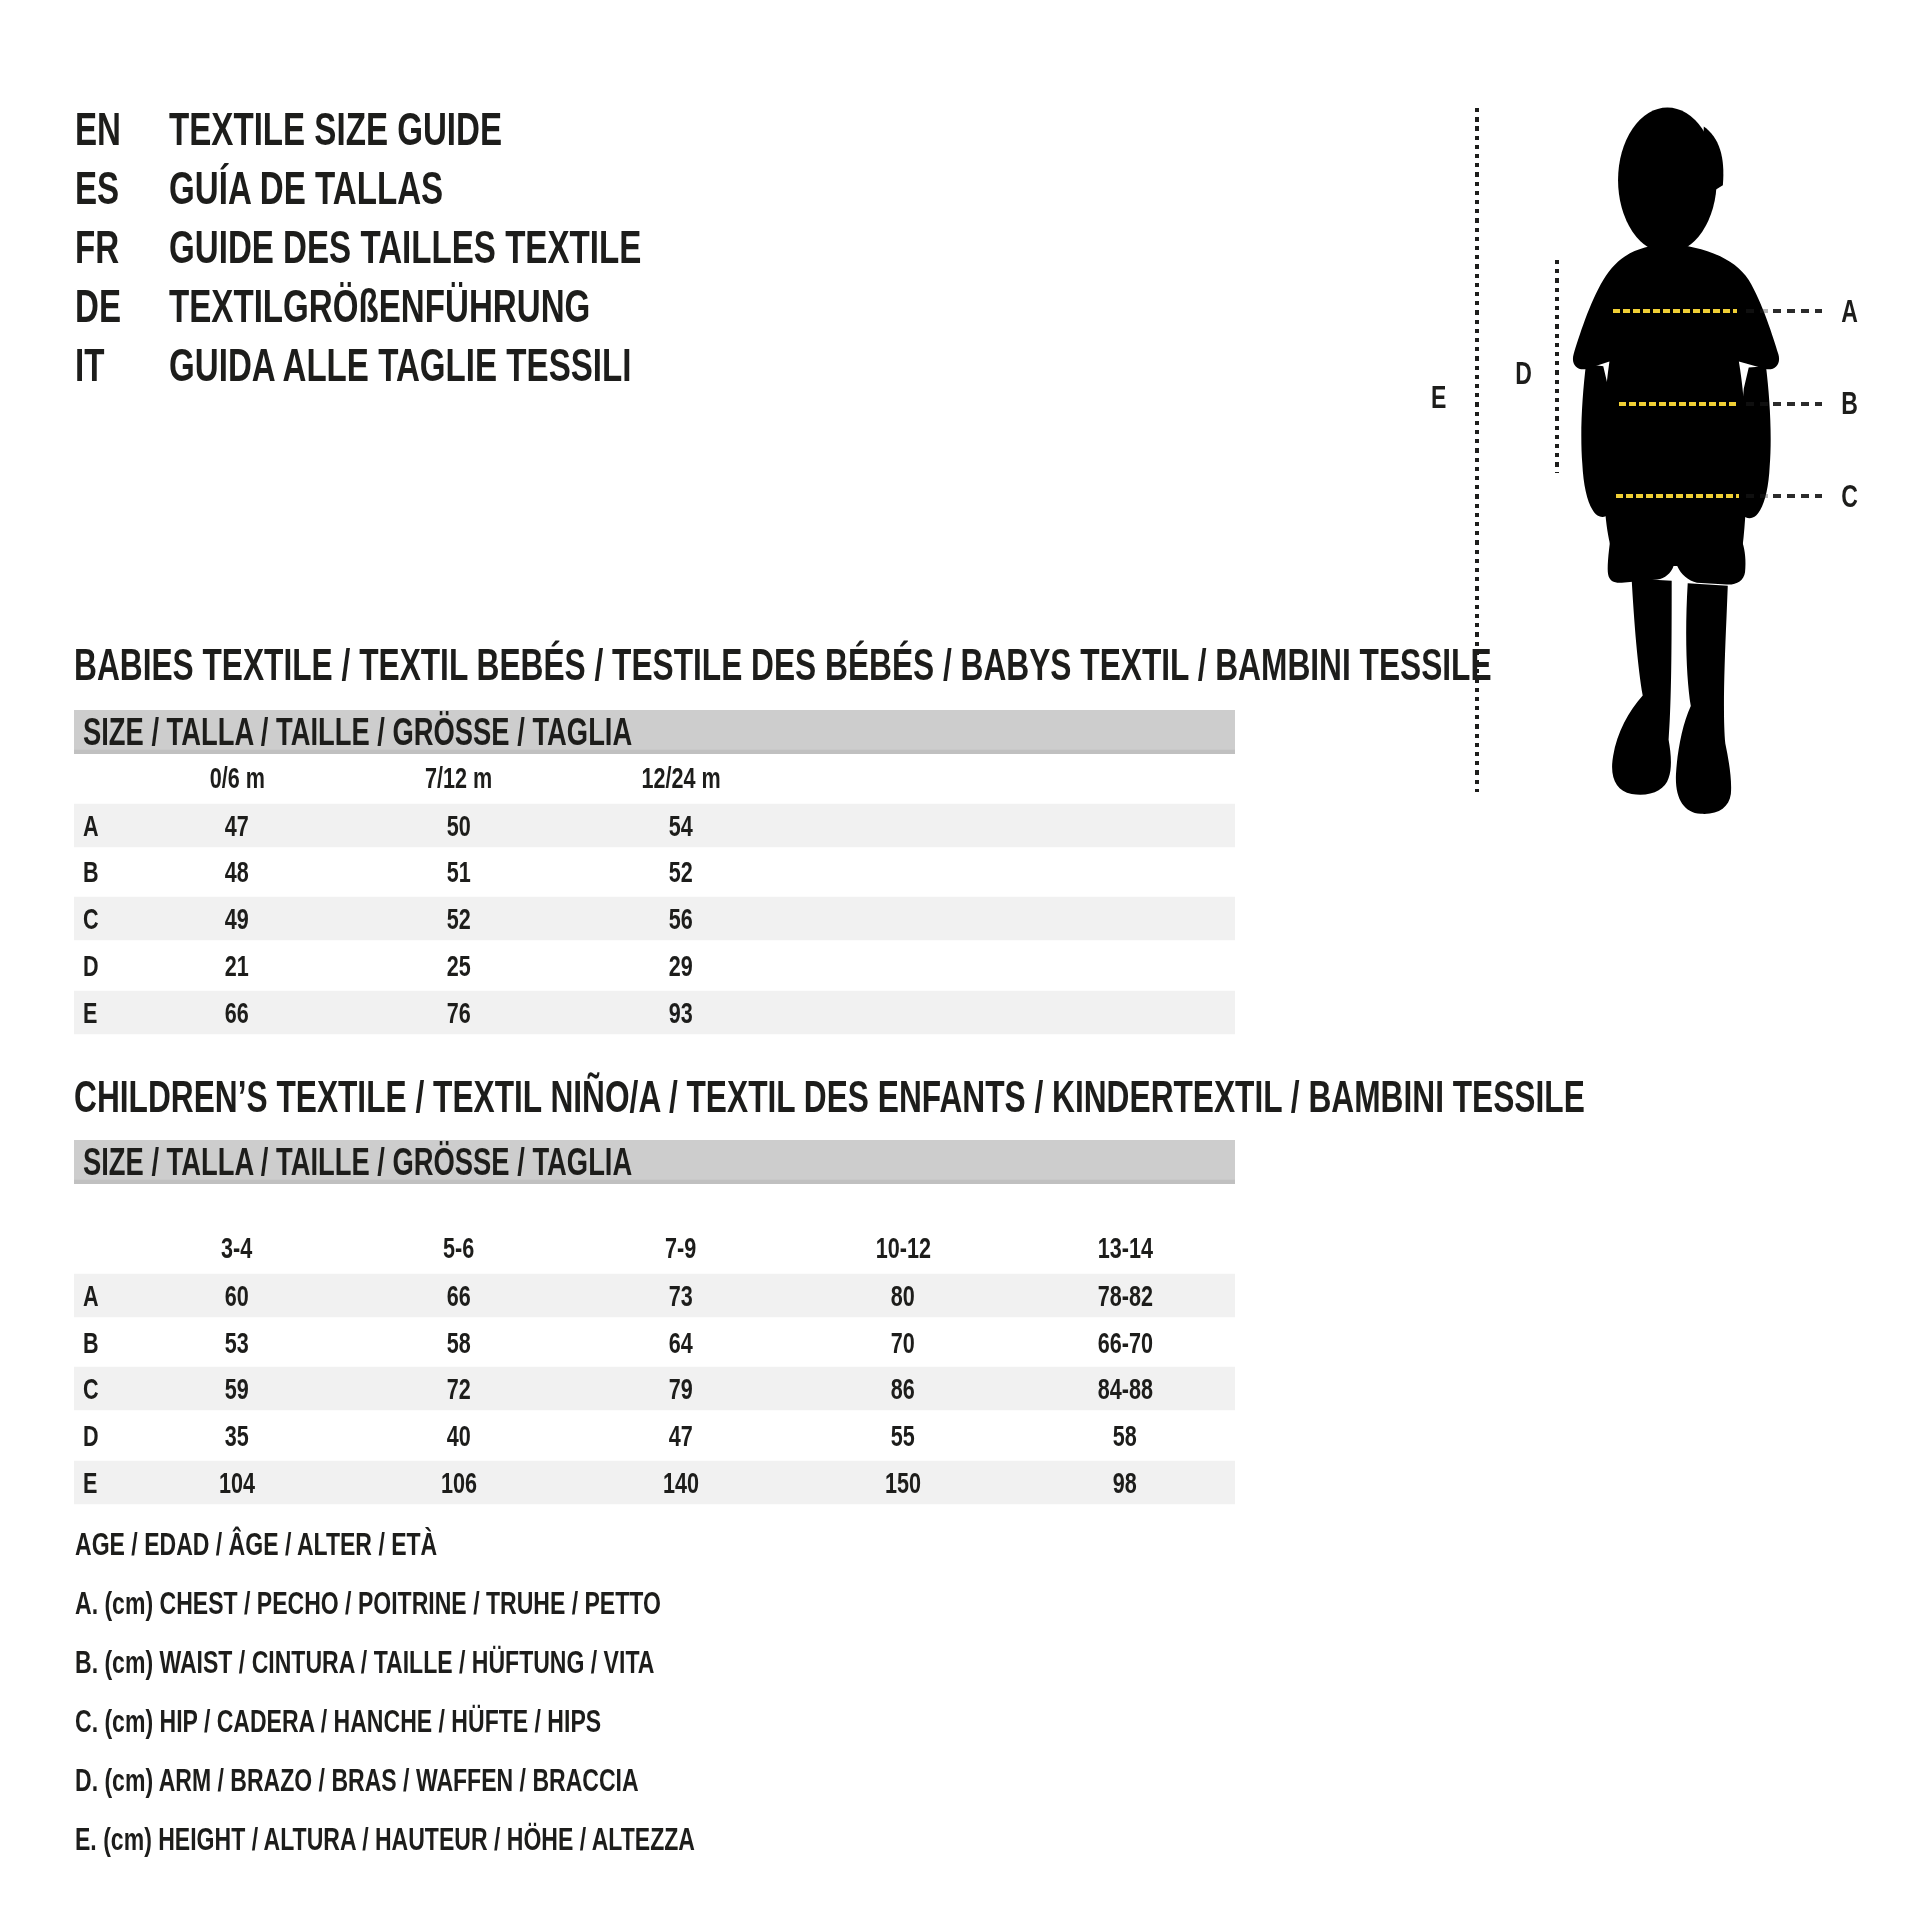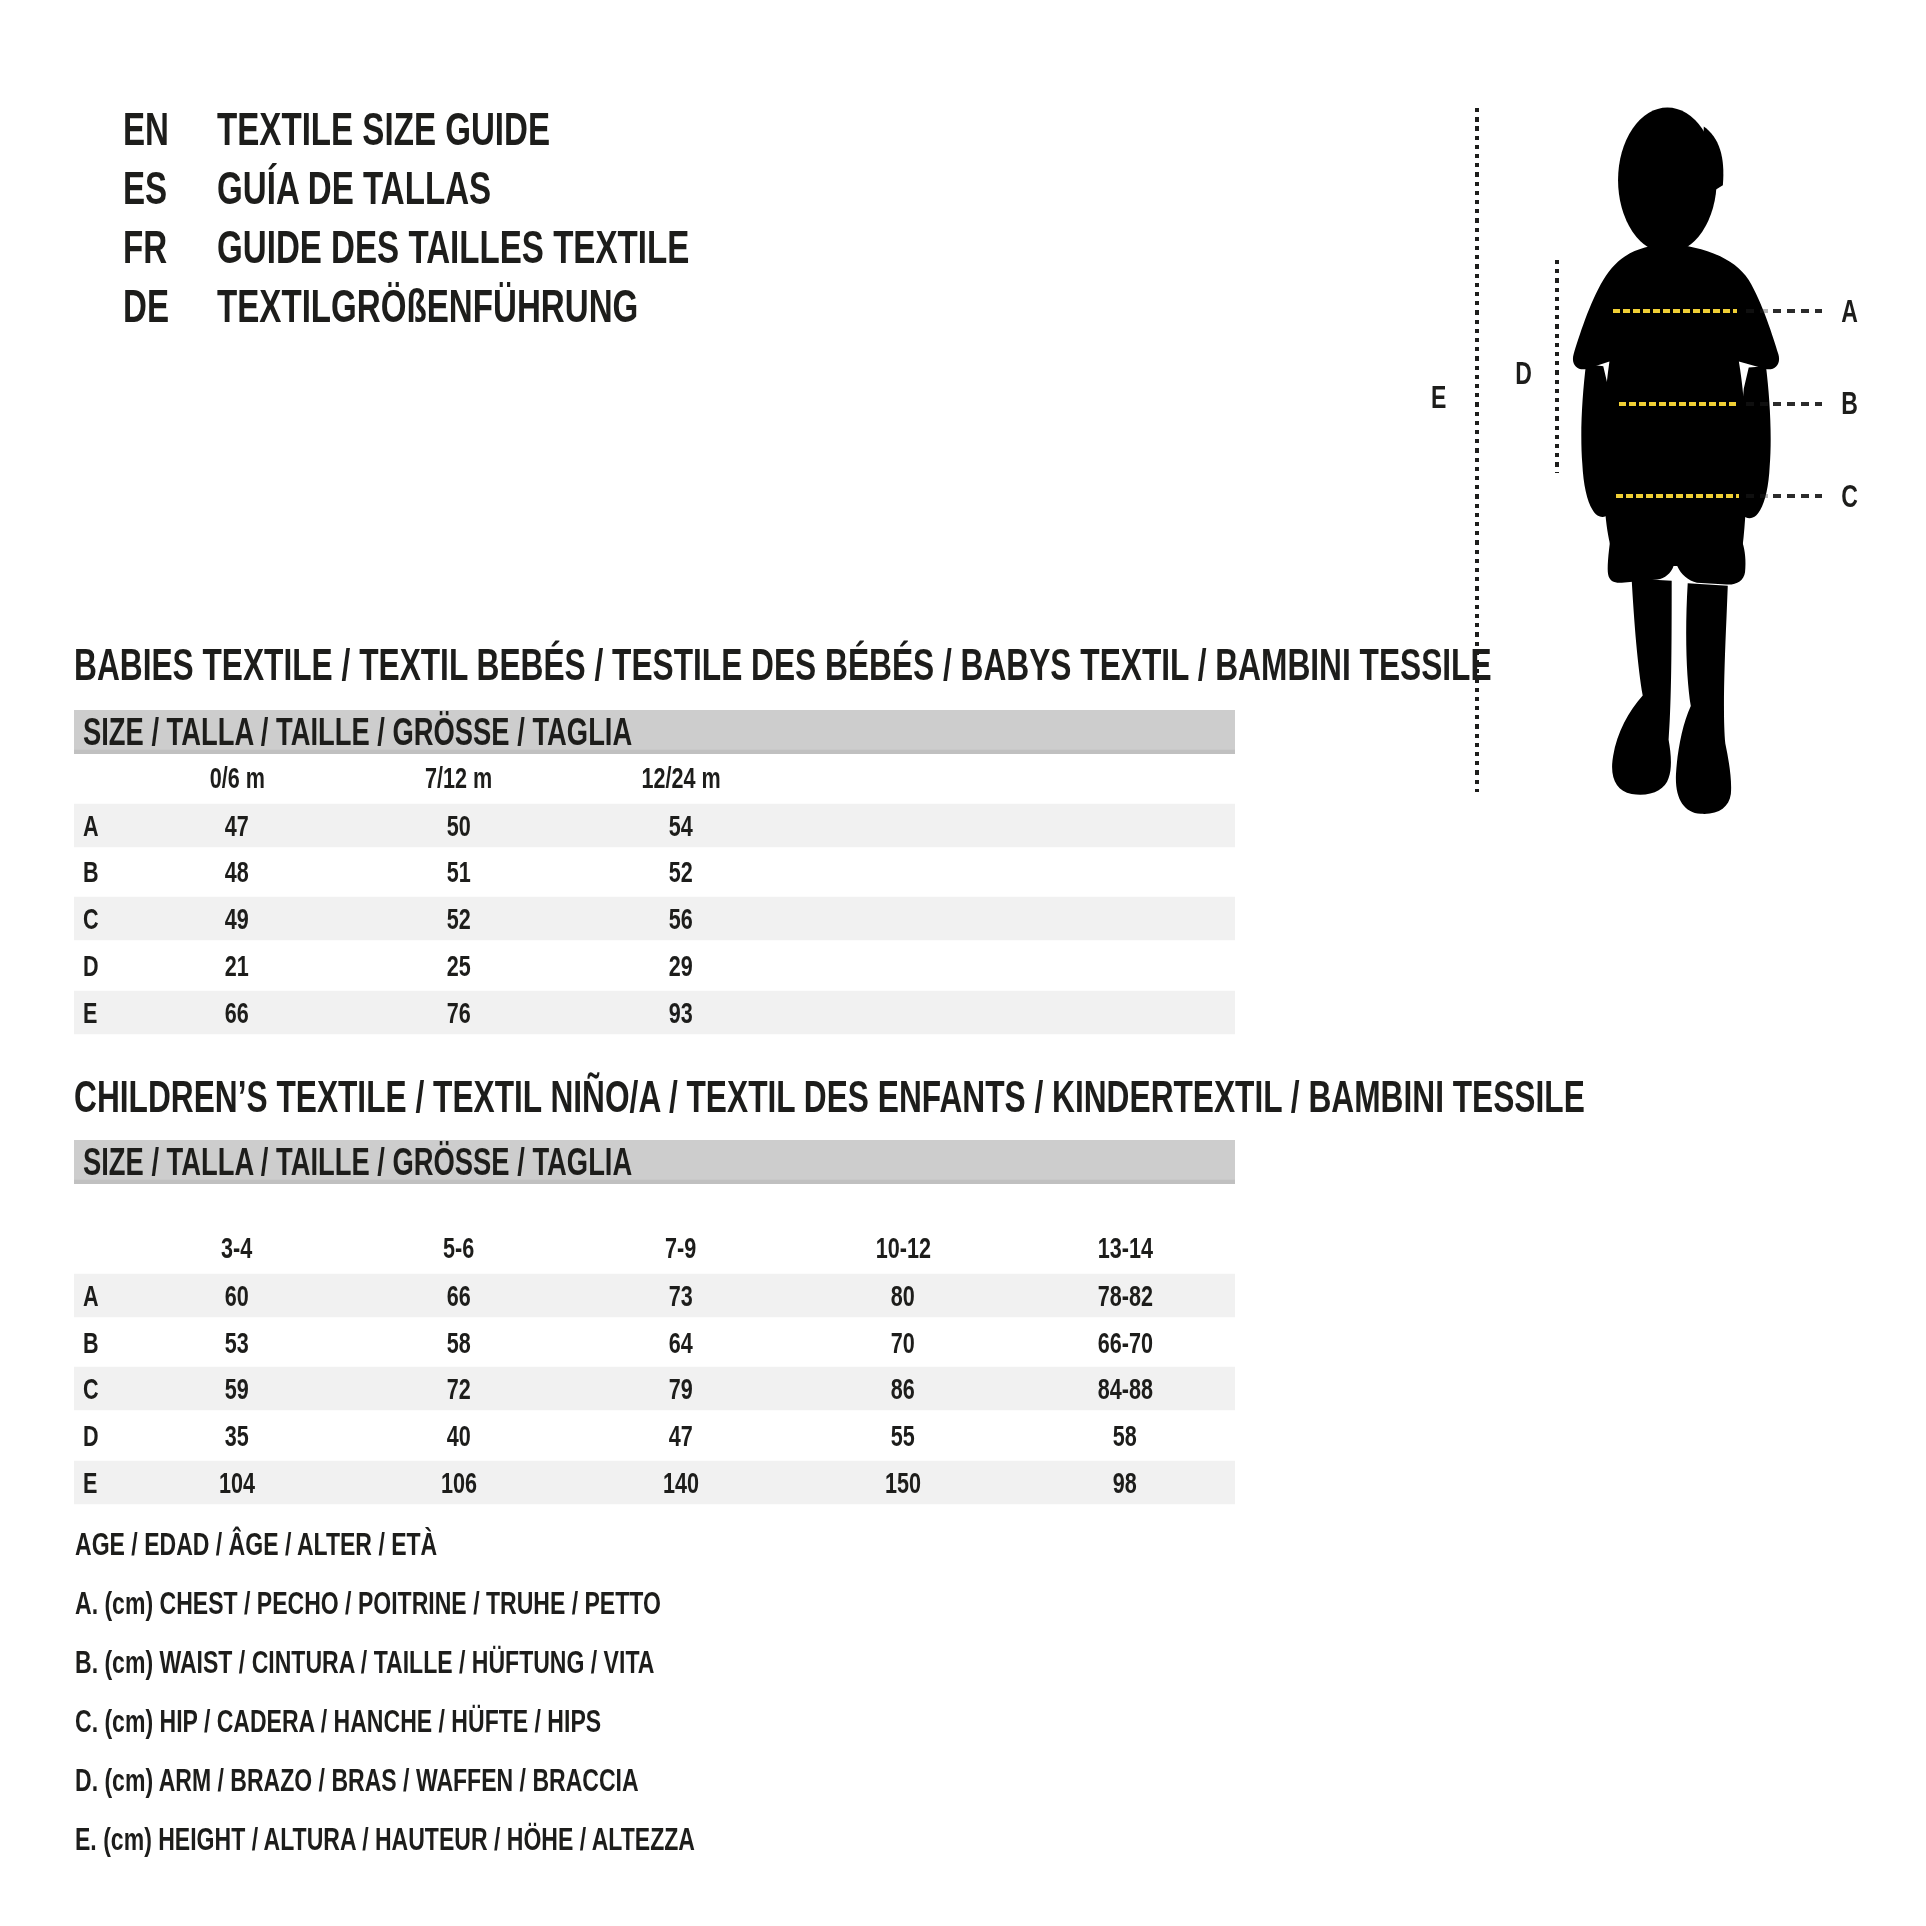--- a/index.html
+++ b/index.html
@@ -6,21 +6,21 @@
   #canvas{
     position:relative;width:1926px;height:1926px;background:#ffffff;overflow:hidden;
     font-family:"Liberation Sans","DejaVu Sans",sans-serif;font-weight:700;color:#1d1d1b;
   }
   .abs{position:absolute;}
   
   .cx{display:inline-block;transform:scaleX(.72);transform-origin:0 50%;white-space:nowrap;}
   .cxc{display:inline-block;transform:scaleX(.72);transform-origin:50% 50%;white-space:nowrap;}
   
   .lang-row{height:59px;display:flex;align-items:center;font-size:46px;}
-  .lang-code{width:94px;flex:0 0 94px;margin-left:48px;}
+  .lang-code{width:94px;flex:0 0 94px;}
   
   .sec-title{height:47px;font-size:44px;display:flex;align-items:center;}
   
   .gray-bar{background:#cdcdcd;box-shadow:inset 0 -4.3px 0 #c0c0c0;display:flex;align-items:center;padding-left:8.6px;font-size:38px;box-sizing:border-box;}
   .trow{display:grid;align-items:center;font-size:30px;box-sizing:border-box;}
   .grid-b{grid-template-columns:52px 222px 222px 222px 1fr;}
   .grid-c{grid-template-columns:52px 222px 222px 222px 222px 222px 1fr;margin-top:40px;}
   .shade{background:#f1f1f1;box-shadow:inset 0 1.8px 0 #ffffff,inset 0 -1.8px 0 #ffffff;}
   .cell-l{padding-left:9.2px;}
   .cell-c{text-align:center;}
@@ -47,20 +47,24 @@
       <div class="lang-code"><span class="cx">ES</span></div>
       <span class="cx">GUÍA DE TALLAS</span>
     </div>
     <div class="lang-row">
       <div class="lang-code"><span class="cx">FR</span></div>
       <span class="cx">GUIDE DES TAILLES TEXTILE</span>
     </div>
     <div class="lang-row">
       <div class="lang-code"><span class="cx">DE</span></div>
       <span class="cx">TEXTILGRÖßENFÜHRUNG</span>
+    </div>
+    <div class="lang-row">
+      <div class="lang-code"><span class="cx">IT</span></div>
+      <span class="cx">GUIDA ALLE TAGLIE TESSILI</span>
     </div>
   </div>
 
   <svg class="abs" style="left:1565px;top:105px;width:222px;height:715px;" viewBox="0 0 360 1160" aria-hidden="true">
     <g fill="#000000">
       <ellipse cx="166" cy="122" rx="80" ry="118"></ellipse>
       <path d="M225,35 C250,52 260,85 256,130 L224,150 Z"></path>
       <rect x="136" y="176" width="62" height="66"></rect>
       <path d="M168,226 C118,228 86,244 62,284 C40,320 22,378 14,404 C9,421 20,432 36,428 L72,416
                C64,470 60,540 62,600 C63,655 68,695 74,716 L288,716 C294,668 296,600 294,544

